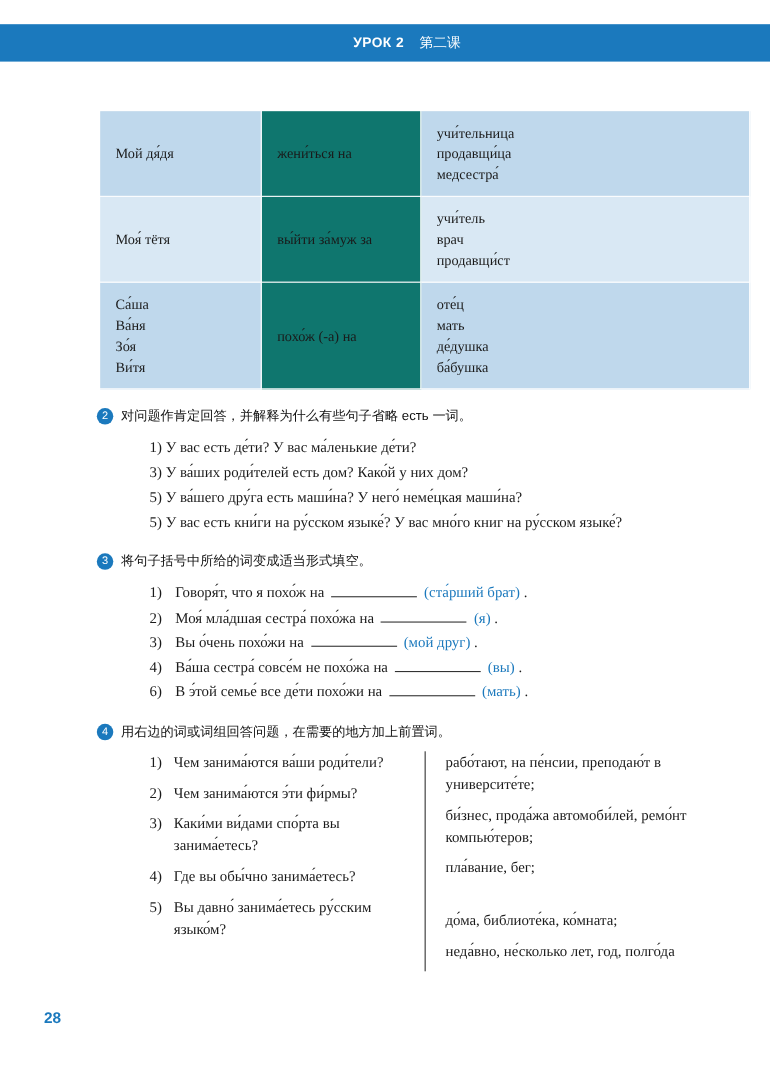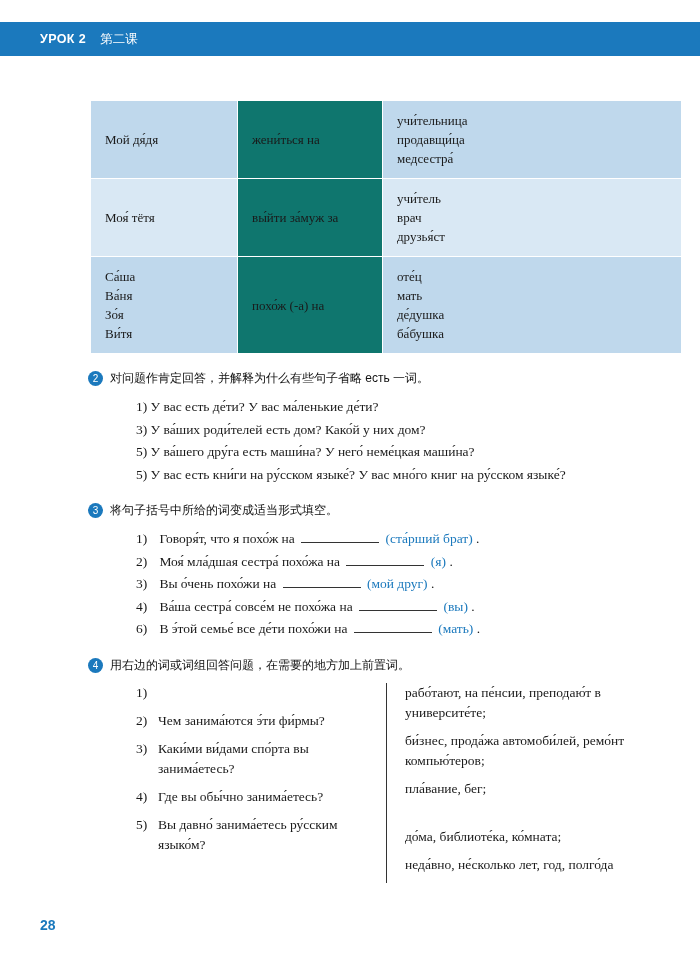--- a/index.html
+++ b/index.html
@@ -24,20 +24,21 @@
   
   .header-bar {
     position: absolute;
     left: 0;
     top: 22px;
     width: 700px;
     height: 34px;
     background: #1b79bd;
     display: flex;
     align-items: center;
+    justify-content: center;
   }
   .header-lesson {
     margin-left: 40px;
     font-family: "Liberation Sans", sans-serif;
     font-weight: bold;
     font-size: 12.5px;
     color: #ffffff;
     letter-spacing: 0.4px;
   }
   .header-cn {
@@ -182,21 +183,21 @@
           <div>продавщи́ца</div>
           <div>медсестра́</div>
         </td>
       </tr>
       <tr class="alt">
         <td class="c1">Моя́ тётя</td>
         <td class="c2">вы́йти за́муж за</td>
         <td class="c3">
           <div>учи́тель</div>
           <div>врач</div>
-          <div>друзья́ст</div>
+          <div>продавщи́ст</div>
         </td>
       </tr>
       <tr>
         <td class="c1" style="white-space:pre-line">Са́ша
 Ва́ня
 Зо́я
 Ви́тя</td>
         <td class="c2">похо́ж (-а)  на</td>
         <td class="c3">
           <div>оте́ц</div>
@@ -261,20 +262,21 @@
       </div>
     </div>
 
     <div class="ex">
       <span class="num-circle">4</span>
       <div class="ex-title">用右边的词或词组回答问题，在需要的地方加上前置词。</div>
       <div class="ex4-wrap">
         <div class="ex4-left">
           <div class="q">
             <span class="idx">1)</span>
+            <span>Чем занима́ются ва́ши роди́тели?</span>
           </div>
           <div class="q">
             <span class="idx">2)</span>
             <span>Чем занима́ются э́ти фи́рмы?</span>
           </div>
           <div class="q">
             <span class="idx">3)</span>
             <span>Каки́ми ви́дами спо́рта вы занима́етесь?</span>
           </div>
           <div class="q">

